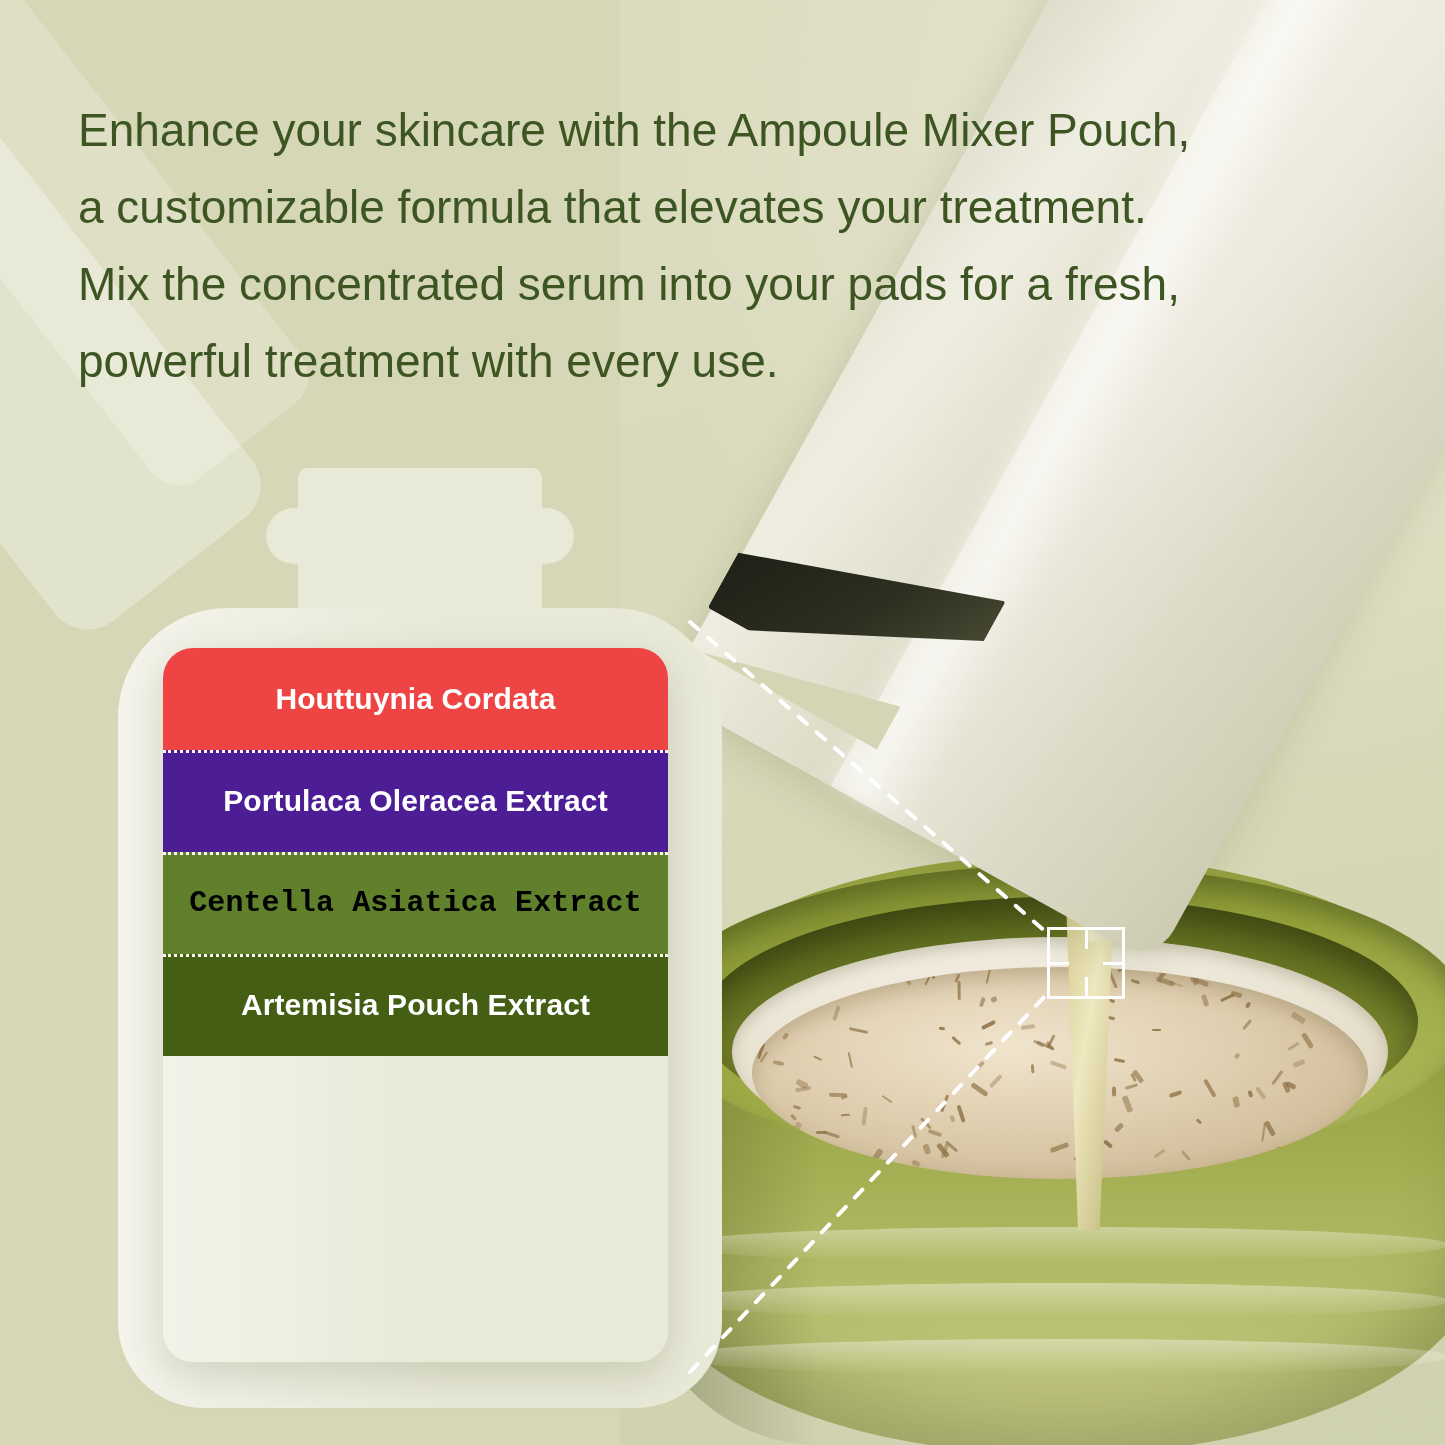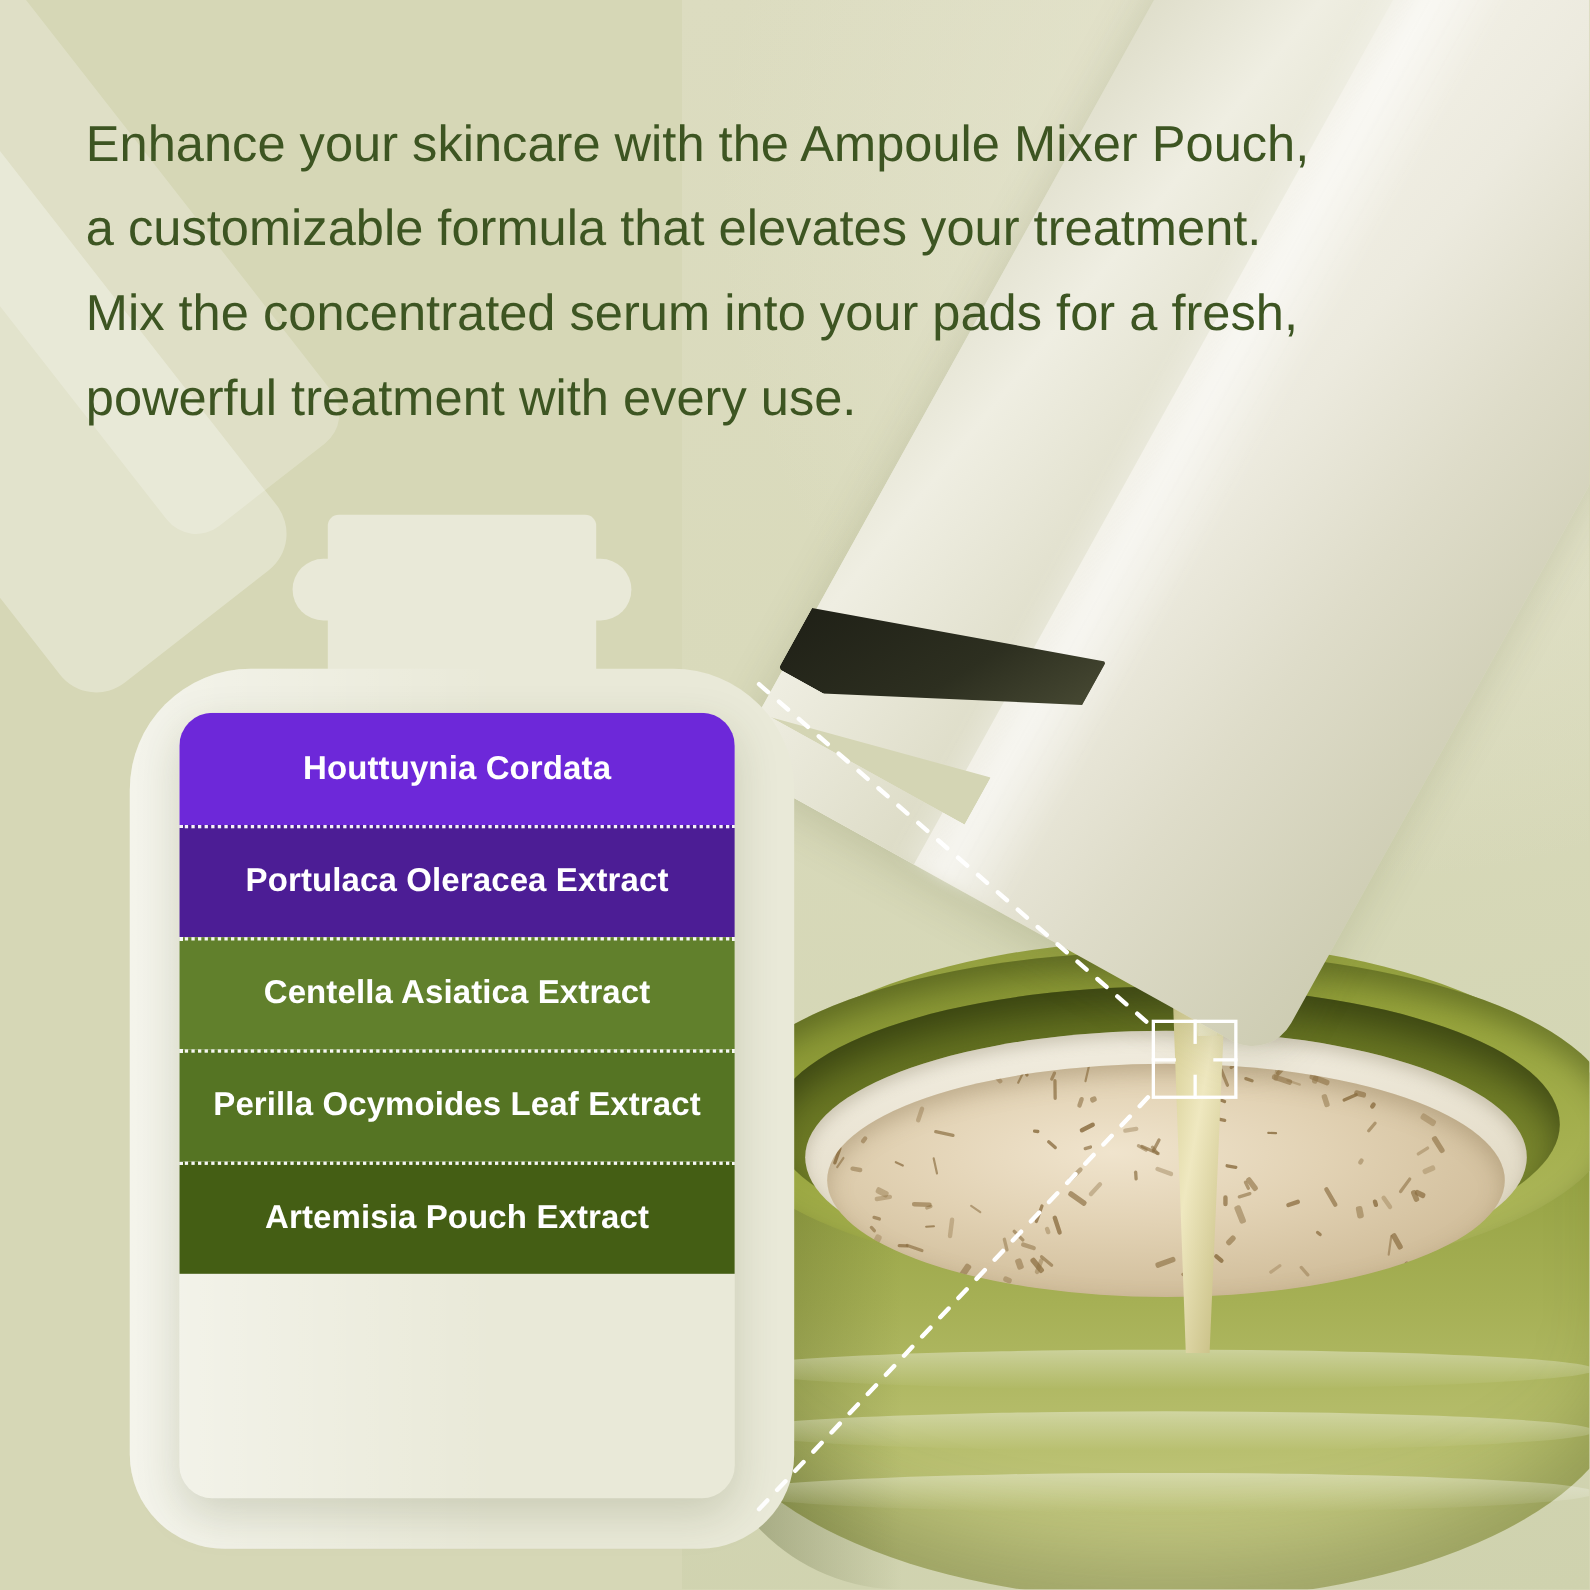--- a/index.html
+++ b/index.html
@@ -420,30 +420,27 @@
     <div class="tick t-left"></div>
     <div class="tick t-right"></div>
   </div>
 
   <div class="headline">Enhance your skincare with the Ampoule Mixer Pouch,
 a customizable formula that elevates your treatment.
 Mix the concentrated serum into your pads for a fresh,
 powerful treatment with every use.</div>
 
   <div class="ing-card" id="ingCard">
-      <div class="ing-row" style="background: #6d28d9; color: rgb(255, 255, 255);">
+      <div class="ing-row" style="background: #ef4444; color: rgb(255, 255, 255);">
         <span>Houttuynia Cordata</span>
       </div>
       <div class="ing-row" style="background: #4c1d95; color: rgb(255, 255, 255);">
         <span>Portulaca Oleracea Extract</span>
       </div>
-      <div class="ing-row" style="background: rgb(97, 128, 44); color: #ffffff;">
+      <div class="ing-row" style="background: rgb(97, 128, 44); color: #000000; font-family: Liberation Mono, monospace;">
         <span>Centella Asiatica Extract</span>
-      </div>
-      <div class="ing-row" style="background: rgb(85, 116, 35); color: rgb(255, 255, 255);">
-        <span>Perilla Ocymoides Leaf Extract</span>
       </div>
       <div class="ing-row" style="background: rgb(68, 94, 20); color: rgb(255, 255, 255);">
         <span>Artemisia Pouch Extract</span>
       </div>
     </div>
 
 </div>
 
 </body></html>

